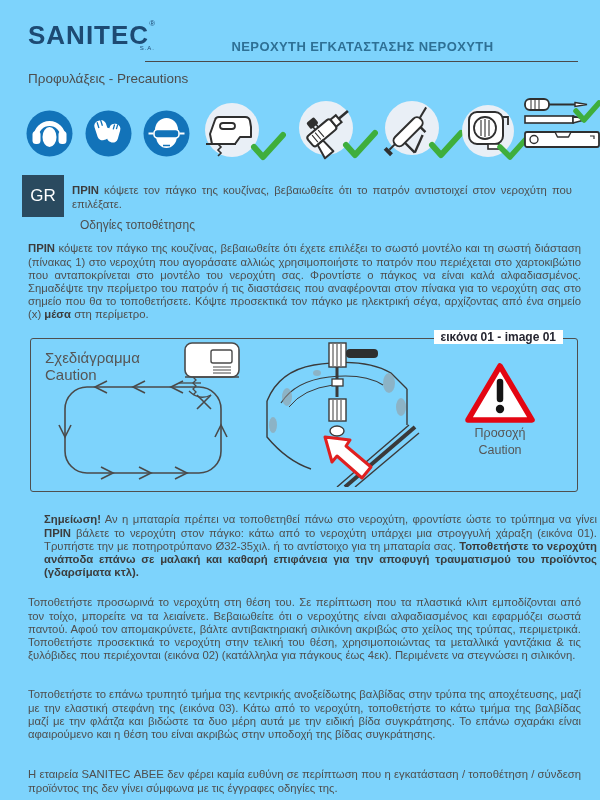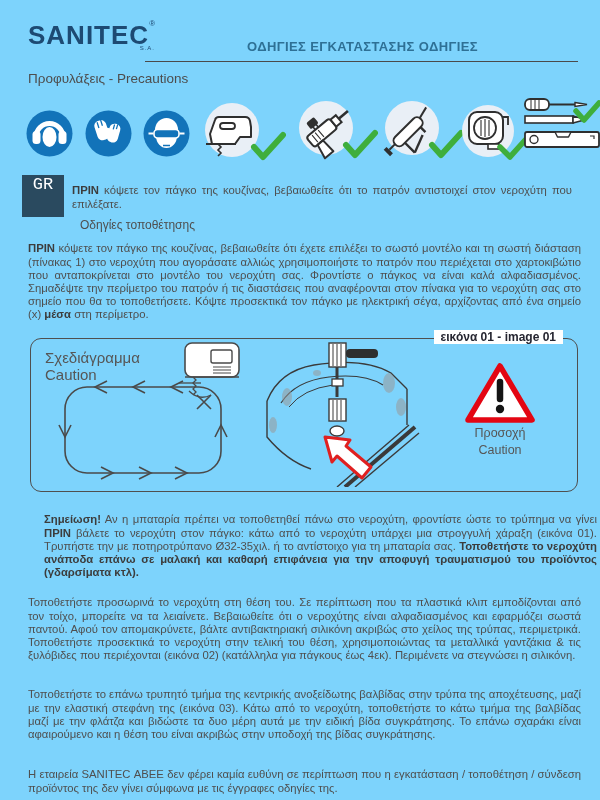--- a/index.html
+++ b/index.html
@@ -13,46 +13,46 @@
   .brand-reg{font-size:8px;vertical-align:top;position:relative;top:-2px;}
   .brand-sub{display:block;text-align:right;font-size:6px;margin-top:-3px;letter-spacing:1px;}
   .doc-title{left:145px;top:39px;width:435px;text-align:center;color:#2e7095;
              font-weight:700;font-size:13px;letter-spacing:.4px;}
   .head-rule{left:145px;top:61px;width:433px;border-top:1.5px solid #4a4a4a;height:0;}
   .subtitle{left:28px;top:71px;font-size:13.5px;color:#4d4d4d;}
   
   .body-text{font-size:11.3px;line-height:13.2px;text-align:justify;color:#4f4f4f;}
   .b{font-weight:700;color:#3c3c3c;}
   .gr-box{left:22px;top:175px;width:42px;height:42px;background:#2a4a5f;color:#fff;
-          display:flex;justify-content:center;font-size:17px;font-family:Liberation Mono, monospace;}
+          display:flex;align-items:center;justify-content:center;font-size:17px;}
   .gr-note{left:72px;top:173px;width:500px;}
   .h2{left:80px;top:218px;font-size:12px;color:#4f4f4f;}
   .p1{left:28px;top:231px;width:553px;}
   
-  .figure{left:30px;top:338px;width:546px;height:152px;border:1.5px solid #4f4f4f;border-radius:11px;}
+  .figure{left:30px;top:338px;width:546px;height:152px;border:1.5px solid #4f4f4f;border-radius:3px;}
   .fig-label{position:absolute;top:-9px;right:14px;background:#fff;padding:0 7px;
              font-weight:700;font-size:12px;color:#262631;}
   .fig-caption{position:absolute;left:14px;top:10px;font-size:15px;color:#565656;line-height:17px;}
   .caution-caption{position:absolute;left:412px;top:86px;width:114px;text-align:center;
                    font-size:12.5px;color:#565656;line-height:17px;}
   .pnote{left:28px;top:502px;width:553px;margin-left:16px;}
   .p3{left:28px;top:585px;width:553px;}
   .p4{left:28px;top:677px;width:553px;}
   .p5{left:28px;top:757px;width:553px;}
 </style>
 </head>
 <body>
 
 <div class="page">
 
   <div class="abs brand">
     <span class="brand-text">SANITEC</span><span class="brand-reg">®</span>
     <span class="brand-sub">S.A.</span>
   </div>
-  <div class="abs doc-title">ΟΔΗΓΙΕΣ ΕΓΚΑΤΑΣΤΑΣΗΣ ΟΔΗΓΙΕΣ</div>
+  <div class="abs doc-title">ΝΕΡΟΧΥΤΗ ΕΓΚΑΤΑΣΤΑΣΗΣ ΝΕΡΟΧΥΤΗ</div>
   <div class="abs head-rule"></div>
   <div class="abs subtitle">Προφυλάξεις - Precautions</div>
 
   <svg class="abs" style="left:26px;top:110px" width="47" height="47" viewBox="0 0 47 47">
     <circle cx="23.5" cy="23.5" r="23" fill="#1273b9"></circle>
     <path d="M10,27 a13.5,13.5 0 0 1 27,0" stroke="#fff" stroke-width="5" fill="none"></path>
     <ellipse cx="23.5" cy="27" rx="7" ry="10" fill="#fff"></ellipse>
     <rect x="6.5" y="21" width="8" height="13" rx="3.5" fill="#fff"></rect>
     <rect x="32.5" y="21" width="8" height="13" rx="3.5" fill="#fff"></rect>
   </svg>

